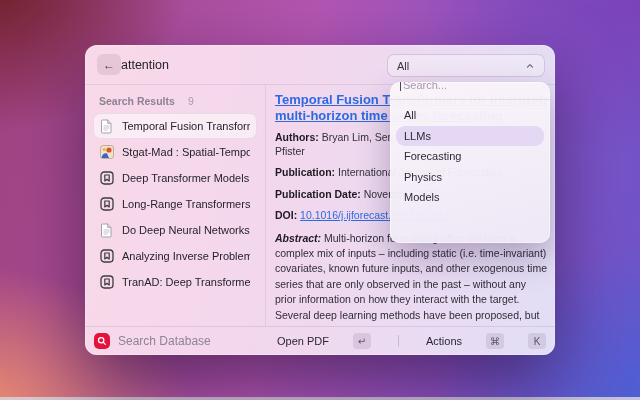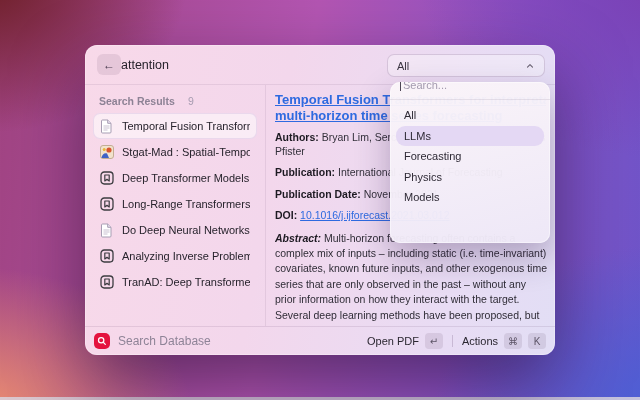--- a/index.html
+++ b/index.html
@@ -80,21 +80,21 @@
     border-radius: 6px; font-size: 11px; color: #2e2a35; cursor: default; }
   .dd-opt.hl { background: #e4d8f4; border-radius: 9px; }
 
   
   .ftr { position: absolute; left: 0; right: 0; bottom: 0; height: 29px;
     border-top: 1px solid rgba(90,55,100,.12);
     display: flex; align-items: center; padding: 0 9px; }
   .cmd-icon { width: 16px; height: 16px; border-radius: 5px; background: #e4133e;
     display: flex; align-items: center; justify-content: center; flex: 0 0 16px; }
   .ftr-placeholder { margin-left: 8px; font-size: 12px; color: #8e8397; flex: 1; }
-  .ftr-right { display: flex; align-items: center; gap: 6px; }
+  .ftr-right { display: flex; align-items: center; gap: 24px; }
   .ftr-action { font-size: 11px; color: #2b2731; }
   .key { min-width: 18px; height: 16px; padding: 0 4px; border-radius: 4px;
     background: rgba(60,25,60,.10); color: #5c5466; font-size: 10px;
     display: flex; align-items: center; justify-content: center; }
   .ftr-div { width: 1px; height: 12px; background: rgba(60,30,70,.18); margin: 0 3px; }
 </style>
 </head>
 <body>
 
 <div class="stage">

